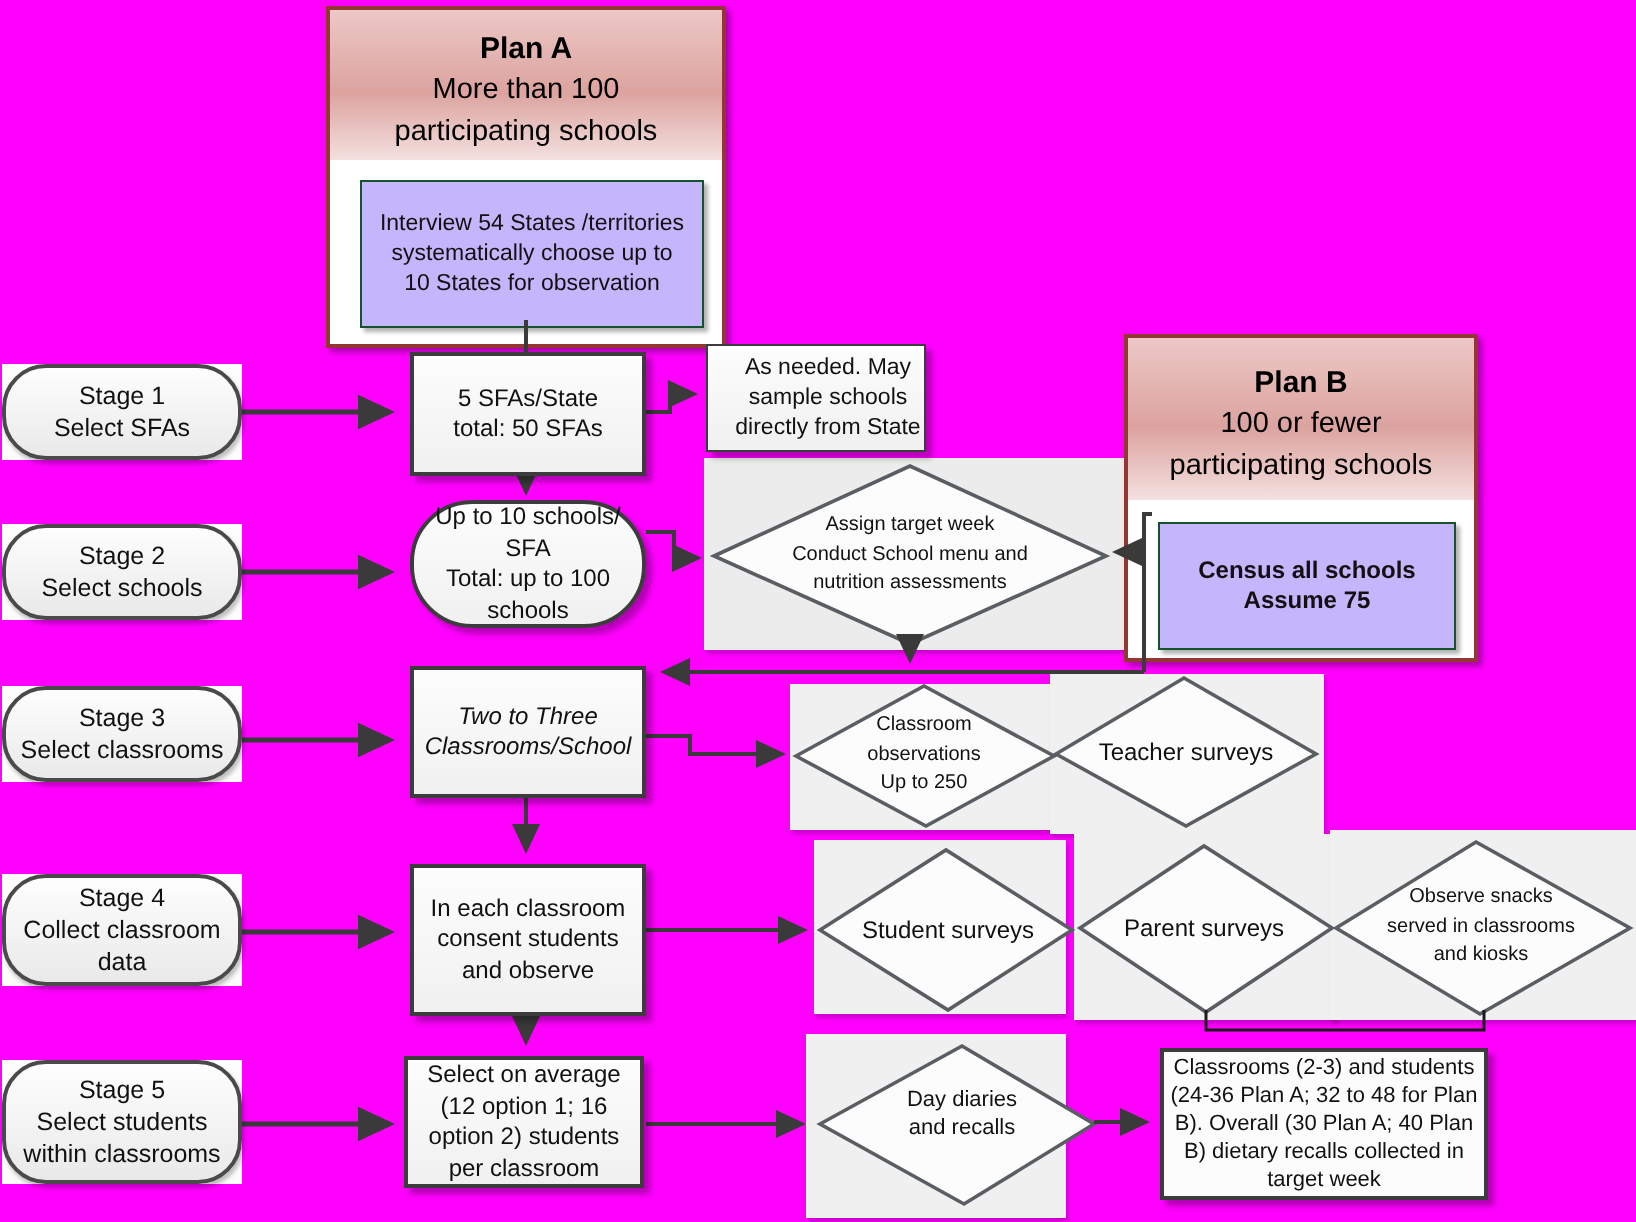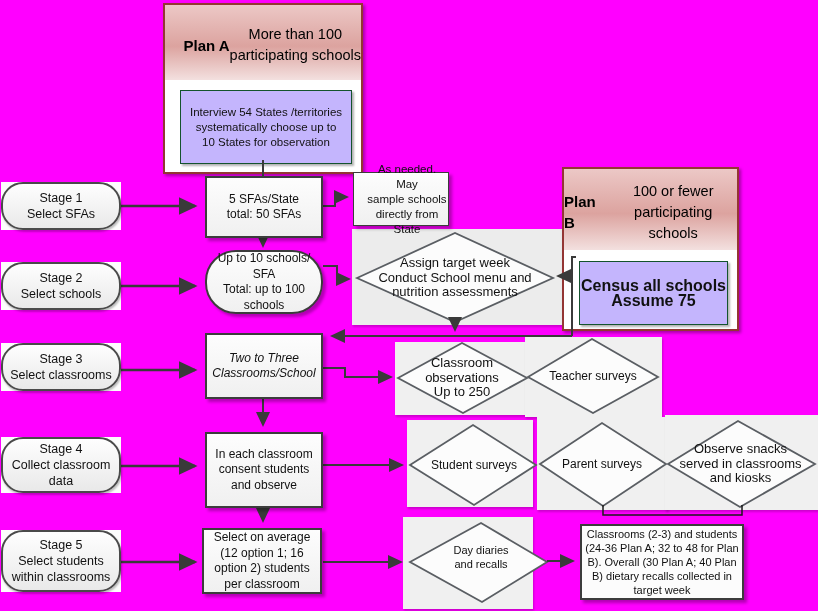--- a/index.html
+++ b/index.html
@@ -6,29 +6,29 @@
   body{width:818px;height:611px;overflow:hidden;font-family:"Liberation Sans",sans-serif;}
   #canvas{position:absolute;left:0;top:0;width:818px;height:611px;background:#ff00ff;}
   .abs{position:absolute;box-sizing:border-box;}
   .txt{white-space:pre-line;text-align:center;color:#111;}
 
   
   .plan{background:#ffffff;border:2px solid #943634;box-shadow:2px 2px 3px rgba(0,0,0,.35);}
   #planA{left:163px;top:3px;width:200px;height:171px;}
   #planB{left:562px;top:130px;width:177px;height:164px;margin-top:37px;}
   .plan-header{position:absolute;left:0;top:0;right:0;background:linear-gradient(180deg,#ecc8c6 0%,#dca39f 55%,#f3e0df 100%);
-               display:flex;flex-direction:row;align-items:center;justify-content:flex-end;padding-top:5px;}
+               display:flex;flex-direction:column;align-items:center;justify-content:center;padding-top:5px;}
   #planA .plan-header{height:70px;}
   #planB .plan-header{height:76px;}
   .plan-title{font-weight:bold;font-size:15px;line-height:21px;color:#000;}
   .plan-sub{font-size:14.5px;line-height:21px;color:#000;}
   .plan-detail{position:absolute;background:#c4b5fd;border:1px solid #14532d;box-shadow:2px 2px 2px rgba(0,0,0,.3);
                display:flex;align-items:center;justify-content:center;font-size:11.5px;line-height:15px;}
   #planA .plan-detail{left:15px;top:85px;width:170px;height:72px;}
-  #planB .plan-detail{left:15px;top:92px;width:147px;height:62px;font-weight:bold;font-size:16px;}
+  #planB .plan-detail{left:15px;top:92px;width:147px;height:62px;font-weight:bold;font-size:12px;}
 
   
   .stage-back{background:#fdfdfd;padding:0;}
   .stage{width:100%;height:100%;border:2px solid #4a4a4a;border-radius:22px;background:linear-gradient(180deg,#fefefe,#e9e9e9);
          box-shadow:1px 2px 2px rgba(0,0,0,.25);display:flex;align-items:center;justify-content:center;
          font-size:12.5px;line-height:16px;box-sizing:border-box;}
   #s1{left:1px;top:182px;width:120px;height:48px;}
   #s2{left:1px;top:262px;width:120px;height:48px;}
   #s3{left:1px;top:343px;width:120px;height:48px;}
   #s4{left:1px;top:437px;width:120px;height:56px;}
@@ -41,29 +41,29 @@
   #pTeach{left:525px;top:337px;width:137px;height:80px;}
   #pStud{left:407px;top:420px;width:126px;height:87px;}
   #pParent{left:537px;top:417px;width:131px;height:93px;}
   #pSnack{left:665px;top:415px;width:153px;height:95px;}
   #pDay{left:403px;top:517px;width:130px;height:92px;}
 
   
   .pbox{background:linear-gradient(180deg,#fdfdfd,#f0f0f0);border:2px solid #3c3c3c;box-shadow:3px 3px 3px rgba(0,0,0,.3);
         display:flex;align-items:center;justify-content:center;font-size:12px;line-height:15.5px;}
   #box1{left:205px;top:176px;width:118px;height:62px;}
-  #boxNeeded{left:353px;top:172px;width:96px;height:54px;border-width:1.5px;font-size:11.5px;line-height:15px;padding-left:12px;}
+  #boxNeeded{left:353px;top:172px;width:110px;height:54px;border-width:1.5px;font-size:11.5px;line-height:15px;padding-left:12px;}
   #box2{left:205px;top:250px;width:118px;height:64px;border-radius:31px;}
   #box3{left:205px;top:333px;width:118px;height:66px;font-style:italic;}
   #box4{left:205px;top:432px;width:118px;height:76px;}
   #box5{left:202px;top:528px;width:120px;height:66px;}
   #boxFinal{left:580px;top:524px;width:164px;height:76px;border-width:2px;font-size:11px;line-height:14px;background:#fcfcfc;}
 
   
-  .dlabel{display:flex;align-items:center;justify-content:center;font-size:13px;line-height:14.5px;}
+  .dlabel{display:flex;align-items:center;justify-content:center;font-size:10px;line-height:14.5px;}
   #tAssign{left:368px;top:252px;width:174px;height:52px;}
   #tClass{left:405px;top:354px;width:114px;height:48px;}
   #tTeach{left:534px;top:366px;width:118px;height:20px;font-size:12px;}
   #tStud{left:418px;top:455px;width:112px;height:20px;font-size:12px;}
   #tParent{left:543px;top:454px;width:118px;height:20px;font-size:12px;}
   #tSnack{left:667px;top:441px;width:147px;height:46px;}
   #tDay{left:432px;top:541px;width:98px;height:32px;font-size:11px;line-height:14px;}
 
   svg{position:absolute;left:0;top:0;}
 </style>

